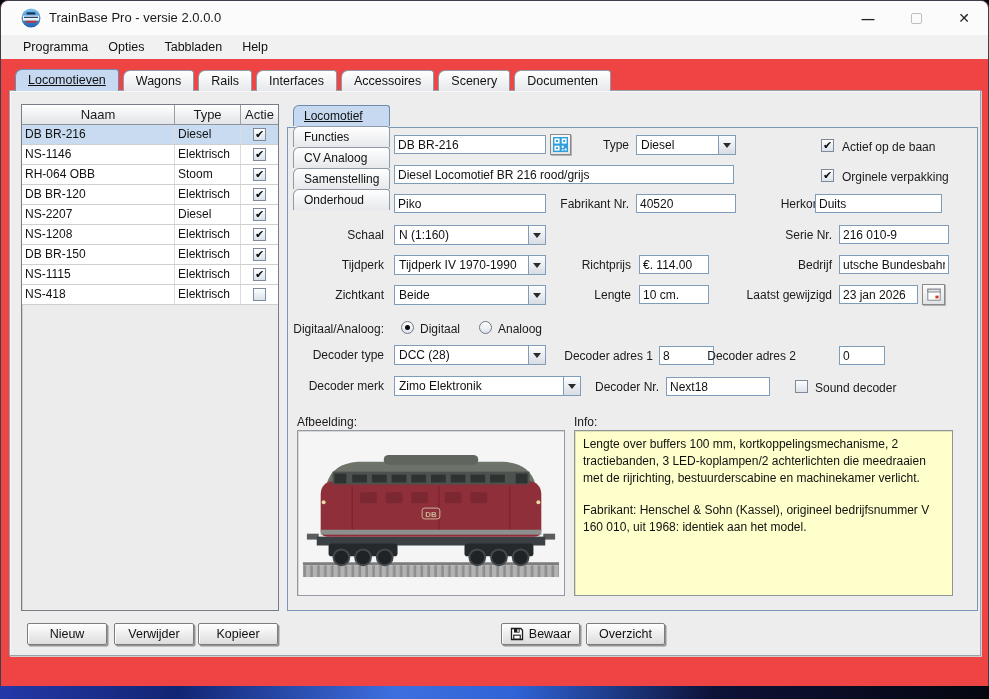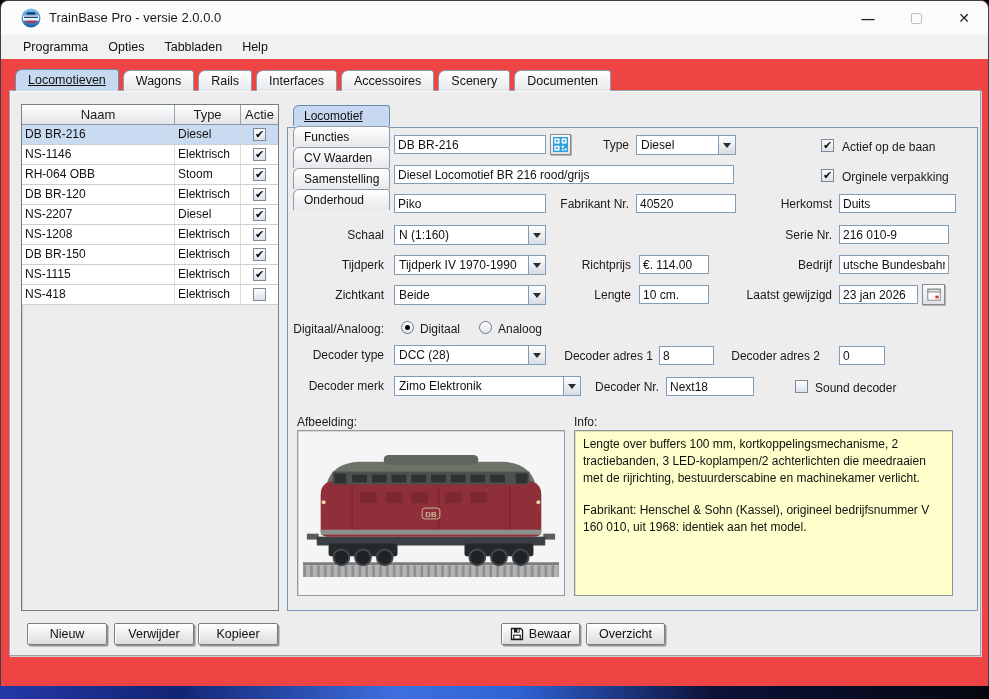--- a/index.html
+++ b/index.html
@@ -210,21 +210,21 @@
     </div>
   </div>
 
   <div class="btn" style="left:26px; top:622px; width:80px;">Nieuw</div>
   <div class="btn" style="left:113px; top:622px; width:80px;">Verwijder</div>
   <div class="btn" style="left:197px; top:622px; width:80px;">Kopieer</div>
 
   <div class="subtabs">
     <div class="subtab active">Locomotief</div>
     <div class="subtab">Functies</div>
-    <div class="subtab">CV Waarden</div>
+    <div class="subtab">CV Analoog</div>
     <div class="subtab">Samenstelling</div>
     <div class="subtab">Onderhoud</div>
   </div>
   <div class="detailpane"></div>
 
   <span class="flabel" style="left:290px; top:137px; width:93px;">Naam</span>
   <input class="field" style="left: 393px; top: 134px; width: 152px;" value="DB BR-216">
   <div class="minibtn" style="left:549px; top:133px; width:21px; height:21px;">
     <svg width="15" height="15" viewBox="0 0 16 16">
       <rect width="16" height="16" fill="#2d9fdd"></rect>
@@ -256,21 +256,21 @@
   <span class="flabel" style="left:290px; top:167px; width:93px;">Omschrijving</span>
   <input class="field" style="left: 393px; top: 164px; width: 340px;" value="Diesel Locomotief BR 216 rood/grijs">
   <span class="cb checked" style="position:absolute; left:820px; top:168px;"></span>
   <span class="cklabel" style="left:841px; top:169px;">Orginele verpakking</span>
 
   <span class="flabel" style="left:290px; top:196px; width:93px;">Fabrikant</span>
   <input class="field" style="left: 393px; top: 193px; width: 152px;" value="Piko">
   <span class="flabel" style="left:540px; top:196px; width:88px;">Fabrikant Nr.</span>
   <input class="field" style="left: 635px; top: 193px; width: 100px;" value="40520">
   <span class="flabel" style="left:720px; top:196px; width:111px;">Herkomst</span>
-  <input class="field" style="left: 838px; top: 193px; width: 117px;" value="Duits">
+  <input class="field" style="left: 814px; top: 193px; width: 127px;" value="Duits">
 
   <span class="flabel" style="left:290px; top:227px; width:93px;">Schaal</span>
   <div class="select" style="left:393px; top:224px; width:152px;">
     <span class="sel-val">N (1:160)</span>
     <span class="dd">
         <i></i>
       </span>
   </div>
   <span class="flabel" style="left:720px; top:227px; width:111px;">Serie Nr.</span>
   <input class="field" style="left: 838px; top: 224px; width: 110px;" value="216 010-9">
@@ -314,32 +314,32 @@
 
   <span class="flabel" style="left:290px; top:347px; width:93px;">Decoder type</span>
   <div class="select" style="left:393px; top:344px; width:152px;">
     <span class="sel-val">DCC (28)</span>
     <span class="dd">
         <i></i>
       </span>
   </div>
   <span class="flabel" style="left:560px; top:348px; width:92px;">Decoder adres 1</span>
   <input class="field" style="left: 658px; top: 345px; width: 55px;" value="8">
-  <span class="flabel" style="left:708px; top:348px; width:111px;">Decoder adres 2</span>
+  <span class="flabel" style="left:684px; top:348px; width:111px;">Decoder adres 2</span>
   <input class="field" style="left: 838px; top: 345px; width: 46px;" value="0">
 
   <span class="flabel" style="left:290px; top:378px; width:93px;">Decoder merk</span>
   <div class="select" style="left:393px; top:375px; width:187px;">
     <span class="sel-val">Zimo Elektronik</span>
     <span class="dd">
         <i></i>
       </span>
   </div>
   <span class="flabel" style="left:575px; top:379px; width:83px;">Decoder Nr.</span>
-  <input class="field" style="left: 665px; top: 376px; width: 88px;" value="Next18">
+  <input class="field" style="left: 665px; top: 376px; width: 104px;" value="Next18">
   <span class="cb" style="position:absolute; left:794px; top:379px;"></span>
   <span class="cklabel" style="left:814px; top:380px;">Sound decoder</span>
 
   <span class="seclabel" style="left:296px; top:414px;">Afbeelding:</span>
   <div class="afb-box">
     <svg width="260" height="156" viewBox="0 0 264 158">
       <defs>
         <pattern id="slp" width="7" height="14" patternUnits="userSpaceOnUse">
           <rect width="7" height="14" fill="#b3b3b3"></rect>
             <rect x="2.4" width="2.6" height="14" fill="#8d8d8d"></rect>

